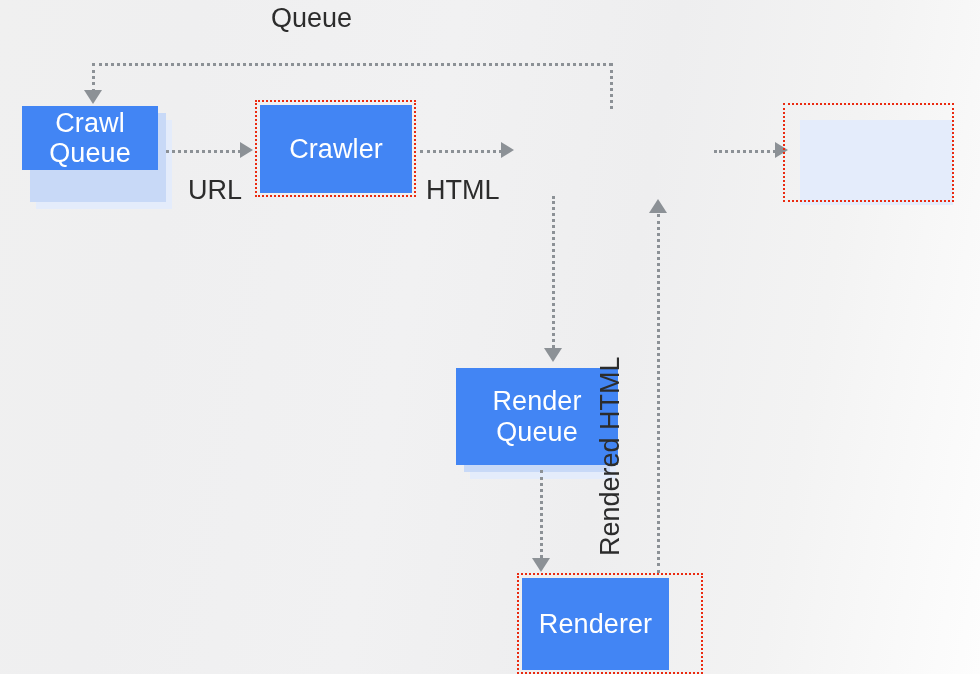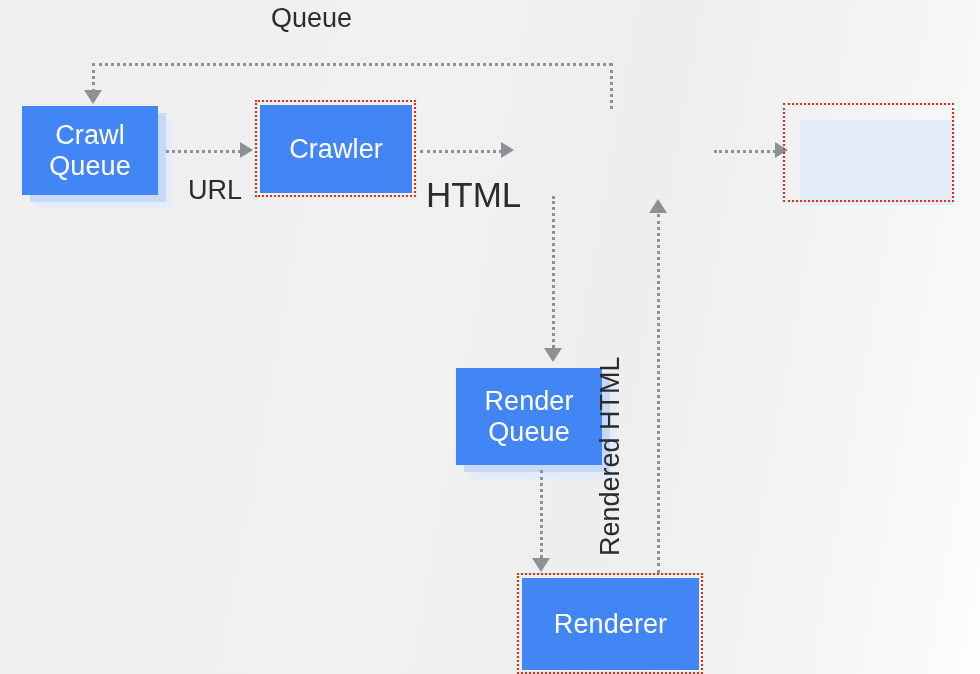--- a/index.html
+++ b/index.html
@@ -146,44 +146,44 @@
   <div class="arrow arrow-up" style="left:649px; top:199px;"></div>
 
   <div class="shadow-layer shadow-outer" style="left:36px; top:120px; width:136px; height:89px;"></div>
   <div class="shadow-layer shadow-inner" style="left:30px; top:113px; width:136px; height:89px;"></div>
 
   <div class="shadow-layer shadow-outer" style="left:800px; top:120px; width:153px; height:85px;"></div>
 
   <div class="shadow-layer shadow-outer" style="left:470px; top:382px; width:146px; height:97px;"></div>
   <div class="shadow-layer shadow-inner" style="left:464px; top:375px; width:146px; height:97px;"></div>
 
-  <div class="node" style="left:22px; top:106px; width:136px; height:89px; font-size:27px;">
+  <div class="node" style="left:22px; top:106px; width:136px; height:64px; font-size:27px;">
     <span class="node-label">Crawl
 Queue</span>
   </div>
 
   <div class="node" style="left:260px; top:105px; width:152px; height:88px; font-size:27px;">
     <span class="node-label">Crawler</span>
   </div>
   <div class="highlight-frame" style="left:255px; top:100px; width:161px; height:97px;"></div>
 
 
   <div class="highlight-frame" style="left:783px; top:103px; width:171px; height:99px;"></div>
 
-  <div class="node" style="left:456px; top:368px; width:146px; height:97px; font-size:27px;">
+  <div class="node" style="left:456px; top:368px; width:162px; height:97px; font-size:27px;">
     <span class="node-label">Render
 Queue</span>
   </div>
 
-  <div class="node" style="left:522px; top:578px; width:177px; height:92px; font-size:27px;">
+  <div class="node" style="left:522px; top:578px; width:147px; height:92px; font-size:27px;">
     <span class="node-label">Renderer</span>
   </div>
   <div class="highlight-frame" style="left:517px; top:573px; width:186px; height:101px;"></div>
 
   <div class="edge-label" style="left:271px; top:3px; font-size:27px;">Queue</div>
 
   <div class="edge-label" style="left:188px; top:175px; font-size:27px;">URL</div>
 
-  <div class="edge-label" style="left:426px; top:175px; font-size:35px;">HTML</div>
+  <div class="edge-label" style="left:426px; top:175px; font-size:27px;">HTML</div>
 
   <div class="edge-label vertical" style="left:626px; top:525px; font-size:27px;">Rendered HTML</div>
 
 </div>
 
 </body></html>

